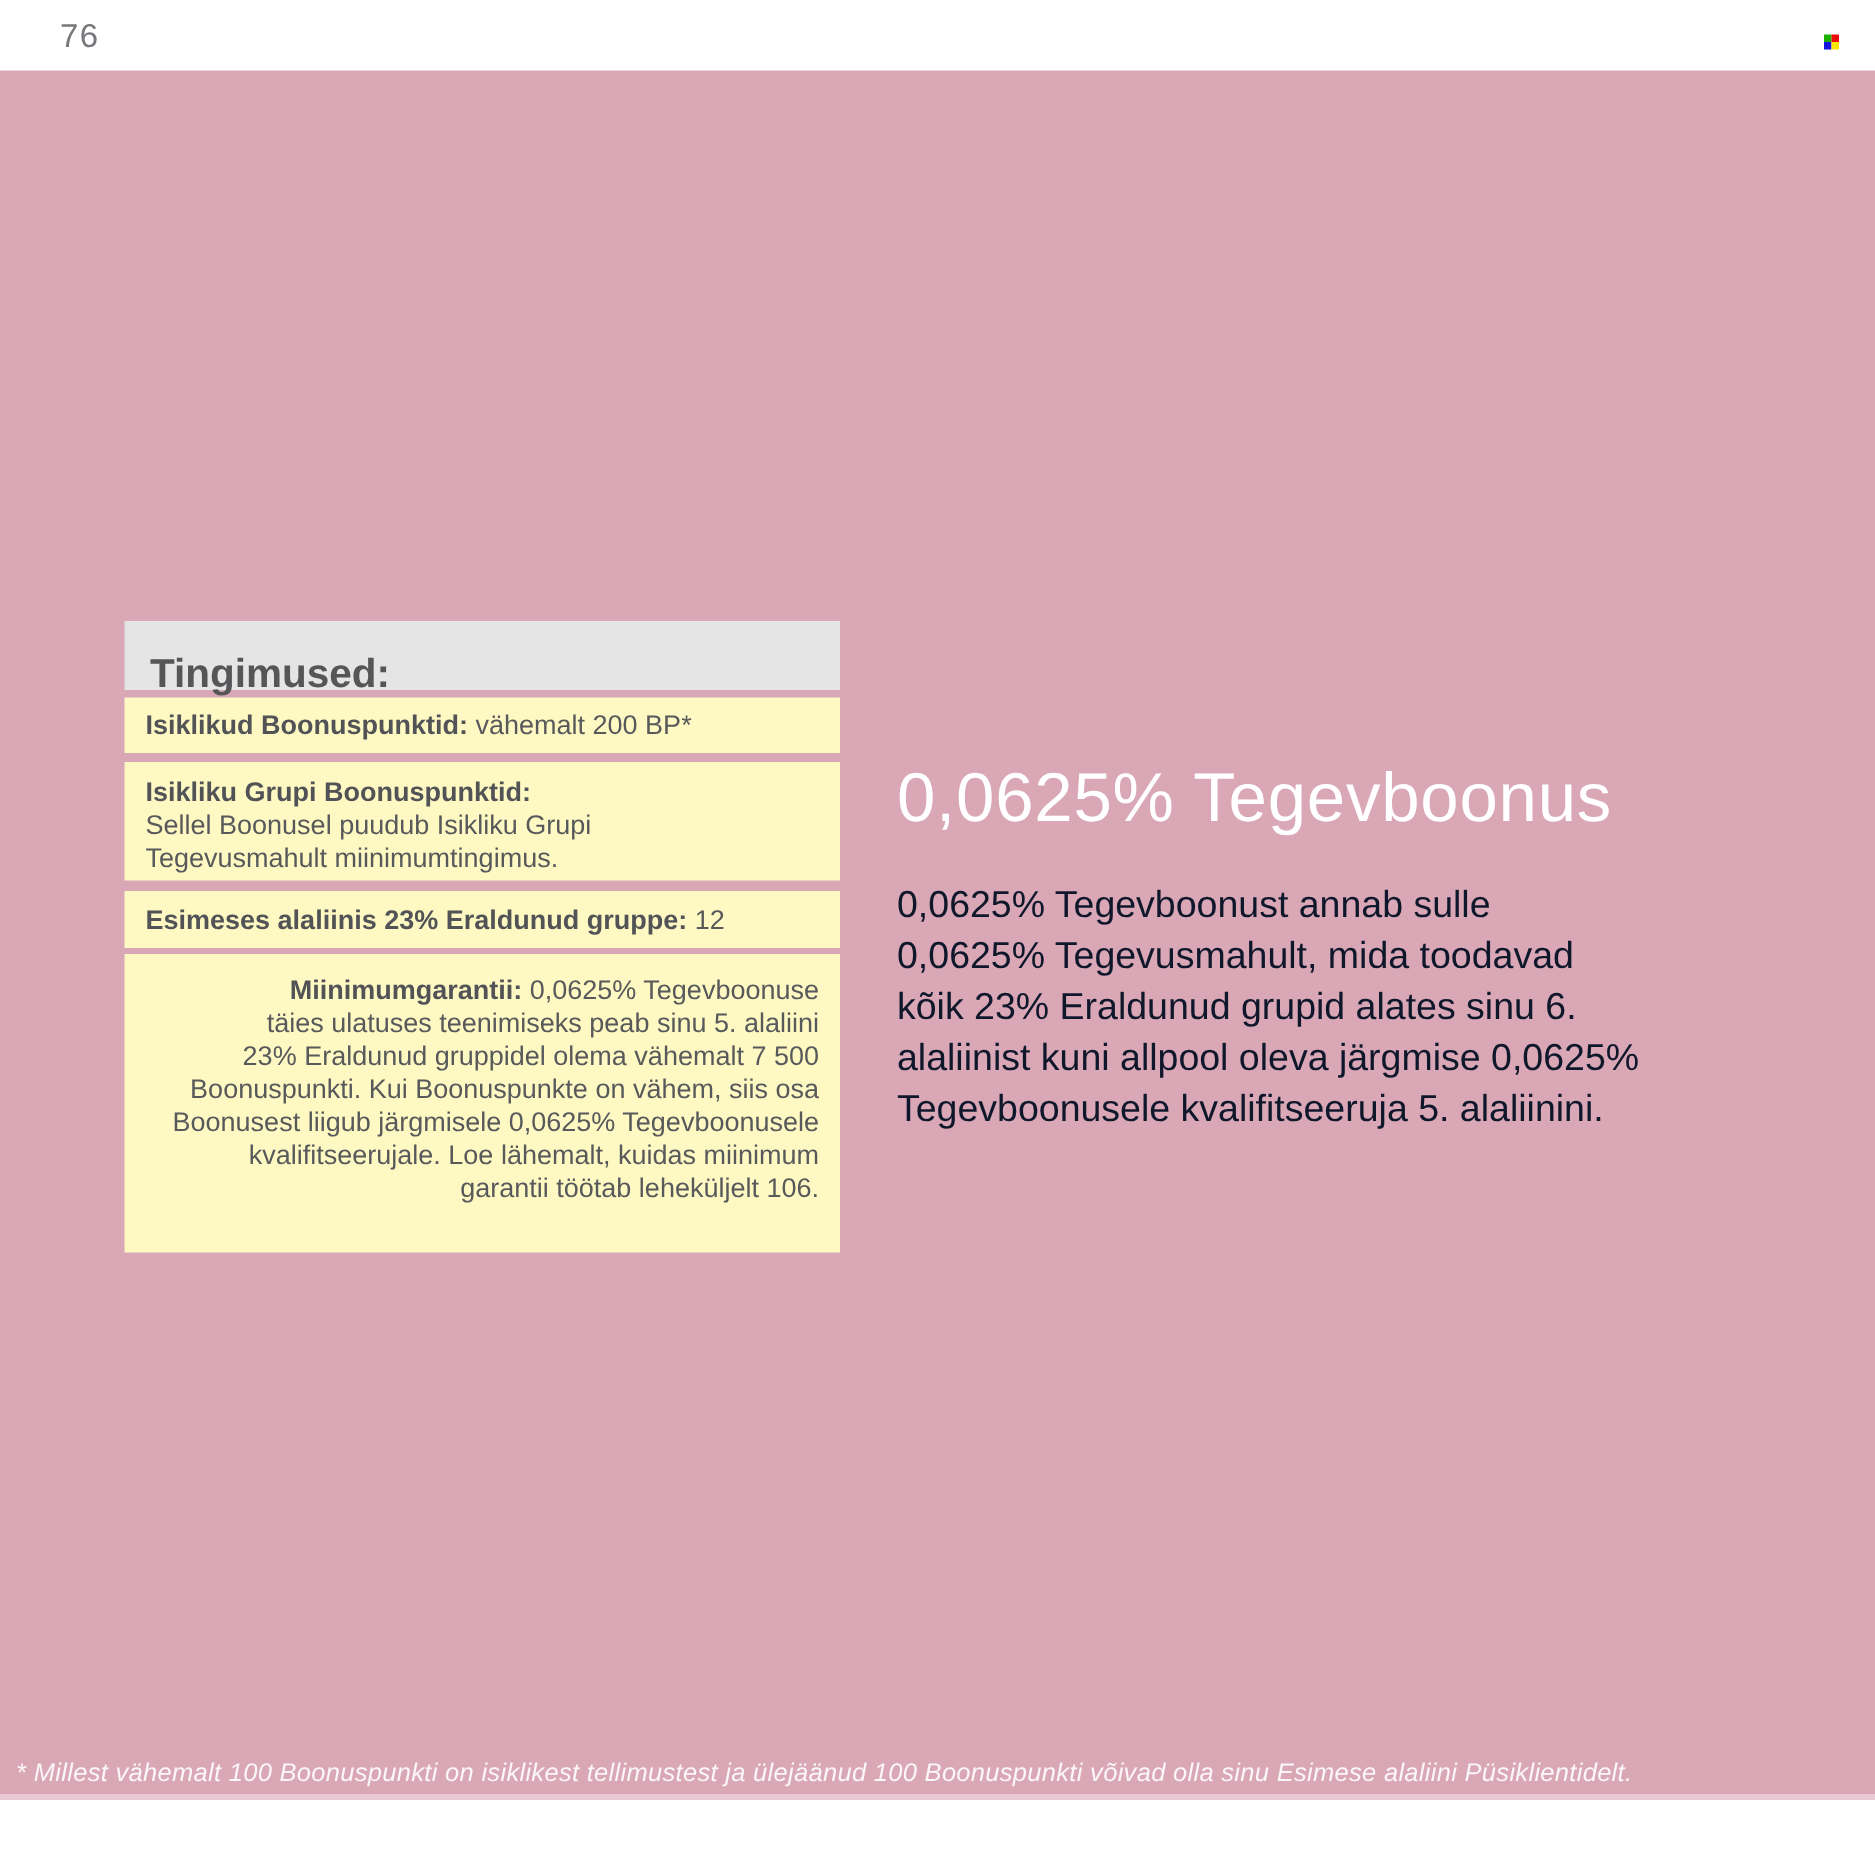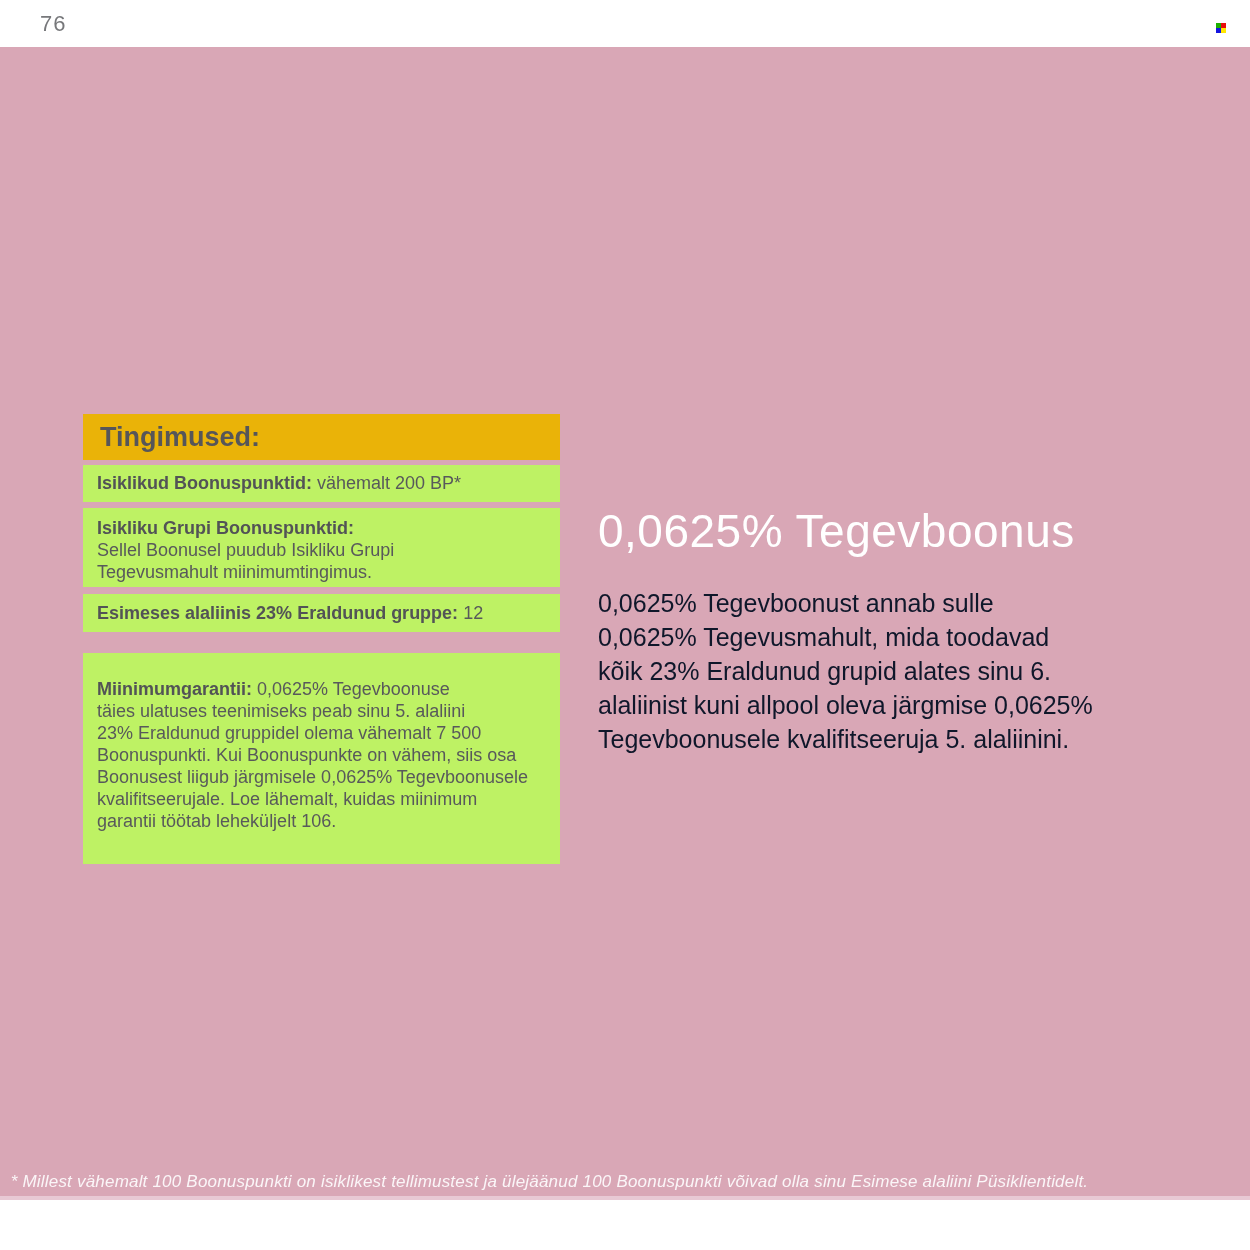--- a/index.html
+++ b/index.html
@@ -46,42 +46,42 @@
     border-bottom: 4px solid #e8c9d4;
   }
 
   
   .card {
     position: absolute;
     left: 83px; top: 367px; 
     width: 477px;
   }
   .card-header {
-    background: #eab308;
+    background: #e5e5e5;
     height: 46px;
     line-height: 46px;
-    padding: 0 17px;
+    padding: 12px 17px;
     font-size: 27px;
     font-weight: bold;
     color: #565659;
     margin-bottom: 5px;
   }
   .card-row {
-    background: #bef264;
+    background: #fef9c3;
     color: #58595b;
     font-size: 18px;
     line-height: 22px;
     padding: 0 14px;
   }
   .card-row b { font-weight: bold; color: #525356; }
   .row-1 { height: 37px; line-height: 37px; margin-bottom: 6px; white-space: nowrap; }
   .row-2 { padding-top: 9px; padding-bottom: 4px; margin-bottom: 7px; }
   .row-2 .block-value { display: block; white-space: pre-line; }
-  .row-3 { height: 38px; line-height: 38px; margin-bottom: 21px; white-space: nowrap; }
-  .row-4 { padding-top: 25px; padding-bottom: 32px; }
+  .row-3 { height: 38px; line-height: 38px; margin-bottom: 4px; white-space: nowrap; }
+  .row-4 { padding-top: 13px; padding-bottom: 32px; text-align: right; }
   .row-4 .inline-value { white-space: pre-line; }
 
   
   .main-title {
     position: absolute;
     left: 598px; top: 457px; 
     font-size: 46px;
     font-weight: normal;
     color: #ffffff;
     letter-spacing: 0.5px;

